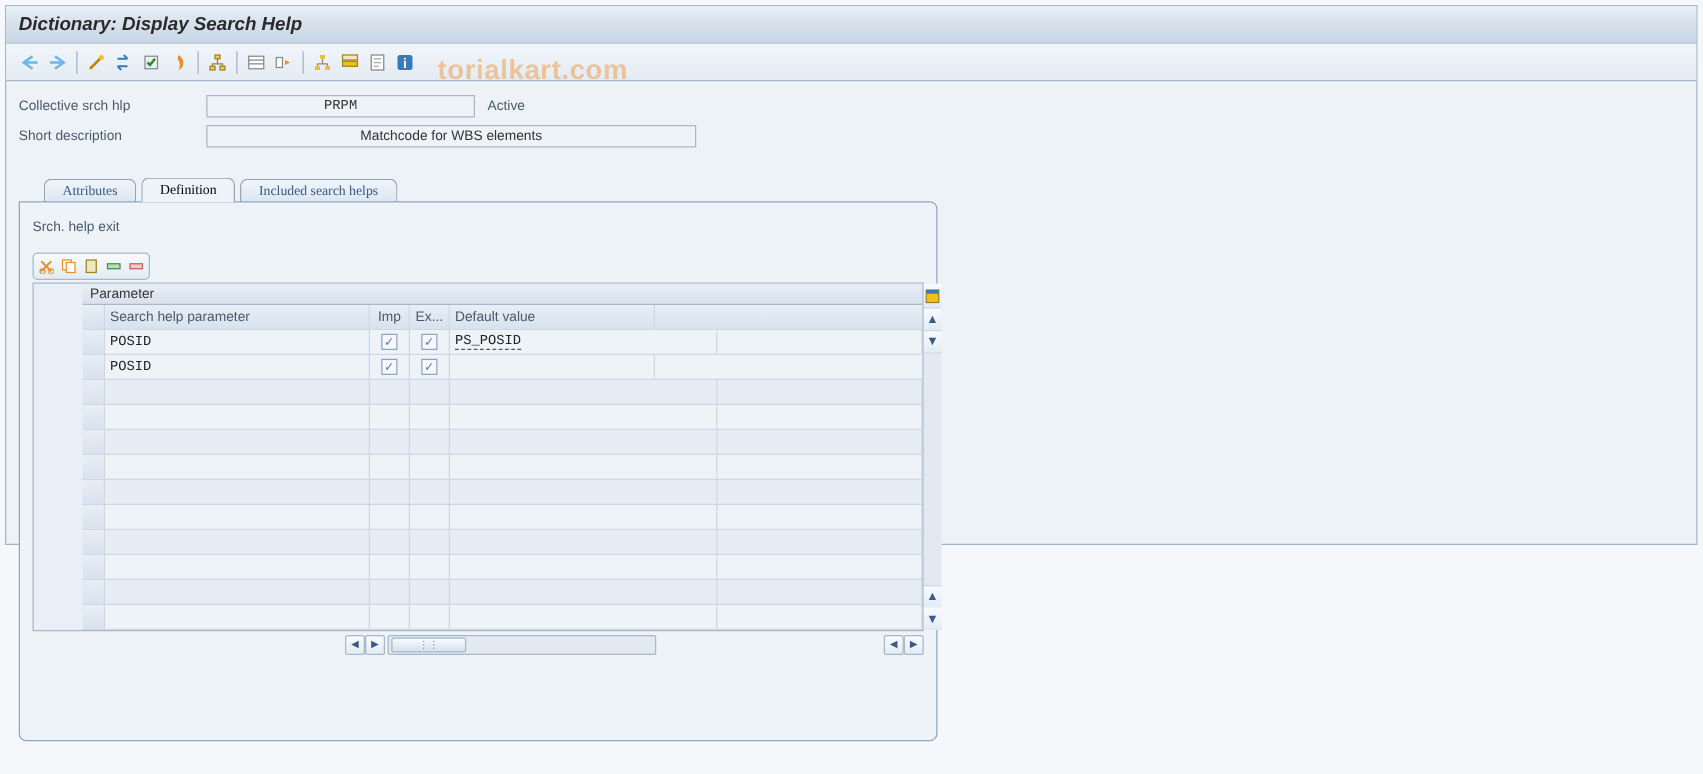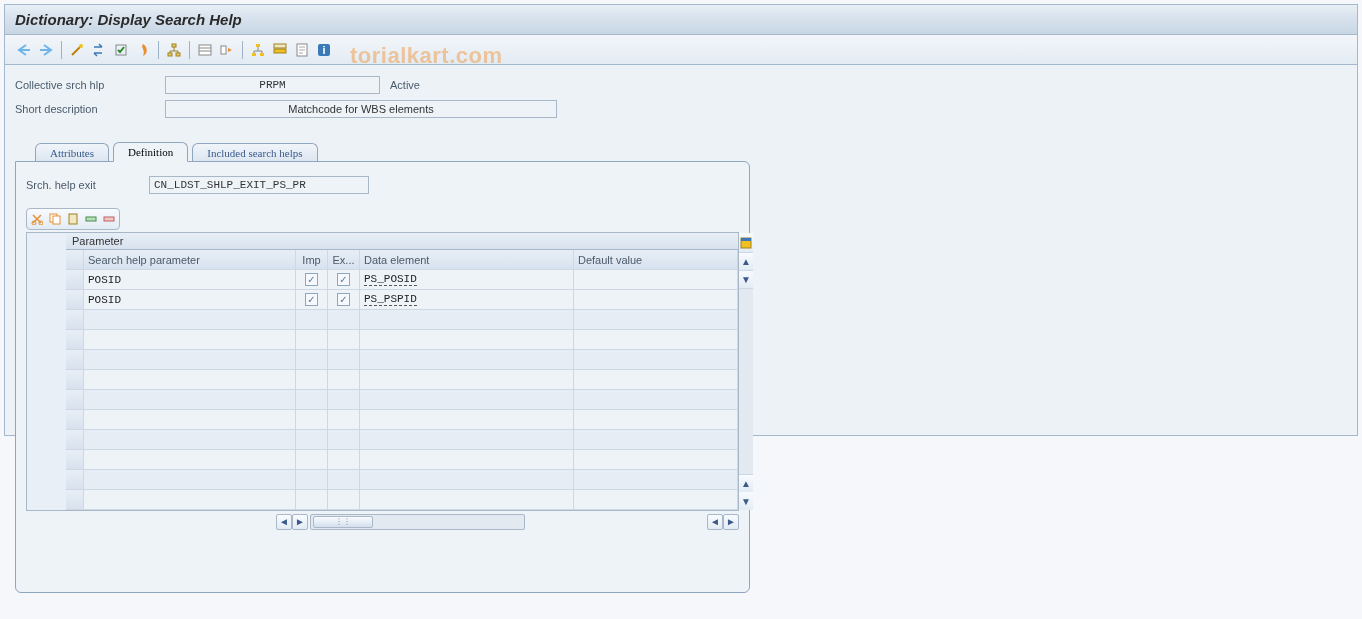--- a/index.html
+++ b/index.html
@@ -408,21 +408,20 @@
   <div class="tab-wrap">
     <div class="tab-row">
       <div class="tab">Attributes</div>
       <div class="tab active">Definition</div>
       <div class="tab">Included search helps</div>
     </div>
     <div class="tab-panel">
 
       <div class="field-row">
         <span class="field-label">Srch. help exit</span>
-        <span class="field-input mono">CN_LDST_SHLP_EXIT_PS_PR</span>
       </div>
 
       <div class="mini-tb">
         <button class="tb-btn">
             <svg width="12" height="12">
               <path d="M2 2 L10 10 M10 2 L2 10" stroke="#e89030" stroke-width="1.5"></path>
               <circle cx="3" cy="10" r="2" fill="none" stroke="#e89030"></circle>
               <circle cx="10" cy="10" r="2" fill="none" stroke="#e89030"></circle>
             </svg>
           </button>
@@ -450,21 +449,20 @@
       </div>
 
       <div class="grid-wrap">
         <div class="grid-main">
           <div class="grid-title">Parameter</div>
           <div class="grid-head-row">
             <span class="gcell gh gsel"></span>
             <span class="gcell gh gcol-param">Search help parameter</span>
             <span class="gcell gh gcol-imp">Imp</span>
             <span class="gcell gh gcol-exp">Ex...</span>
-            <span class="gcell gh gcol-de">Data element</span>
             <span class="gcell gh gcol-def">Default value</span>
           </div>
 
           <div class="grid-row">
             <span class="gcell gsel"></span>
             <span class="gcell gcol-param mono">POSID</span>
             <span class="gcell gcol-imp">
                 <span class="chk">✓</span>
               </span>
             <span class="gcell gcol-exp">
@@ -477,23 +475,20 @@
           </div>
           <div class="grid-row">
             <span class="gcell gsel"></span>
             <span class="gcell gcol-param mono">POSID</span>
             <span class="gcell gcol-imp">
                 <span class="chk">✓</span>
               </span>
             <span class="gcell gcol-exp">
                 <span class="chk">✓</span>
               </span>
-            <span class="gcell gcol-de mono">
-                <span class="underline-dotted">PS_PSPID</span>
-              </span>
             <span class="gcell gcol-def"></span>
           </div>
 
           <div class="grid-row alt">
               <span class="gcell gsel"></span>
               <span class="gcell gcol-param"></span>
               <span class="gcell gcol-imp"></span>
               <span class="gcell gcol-exp"></span>
               <span class="gcell gcol-de"></span>
               <span class="gcell gcol-def"></span>

